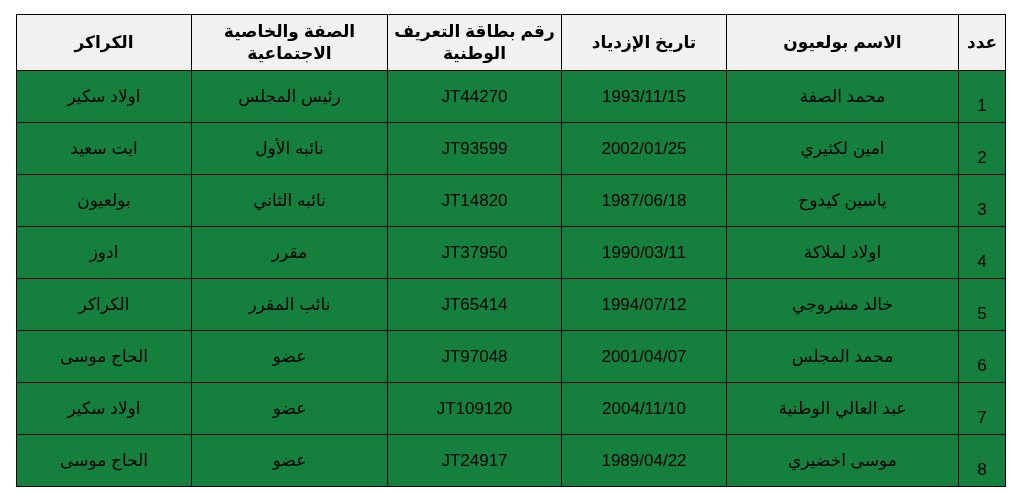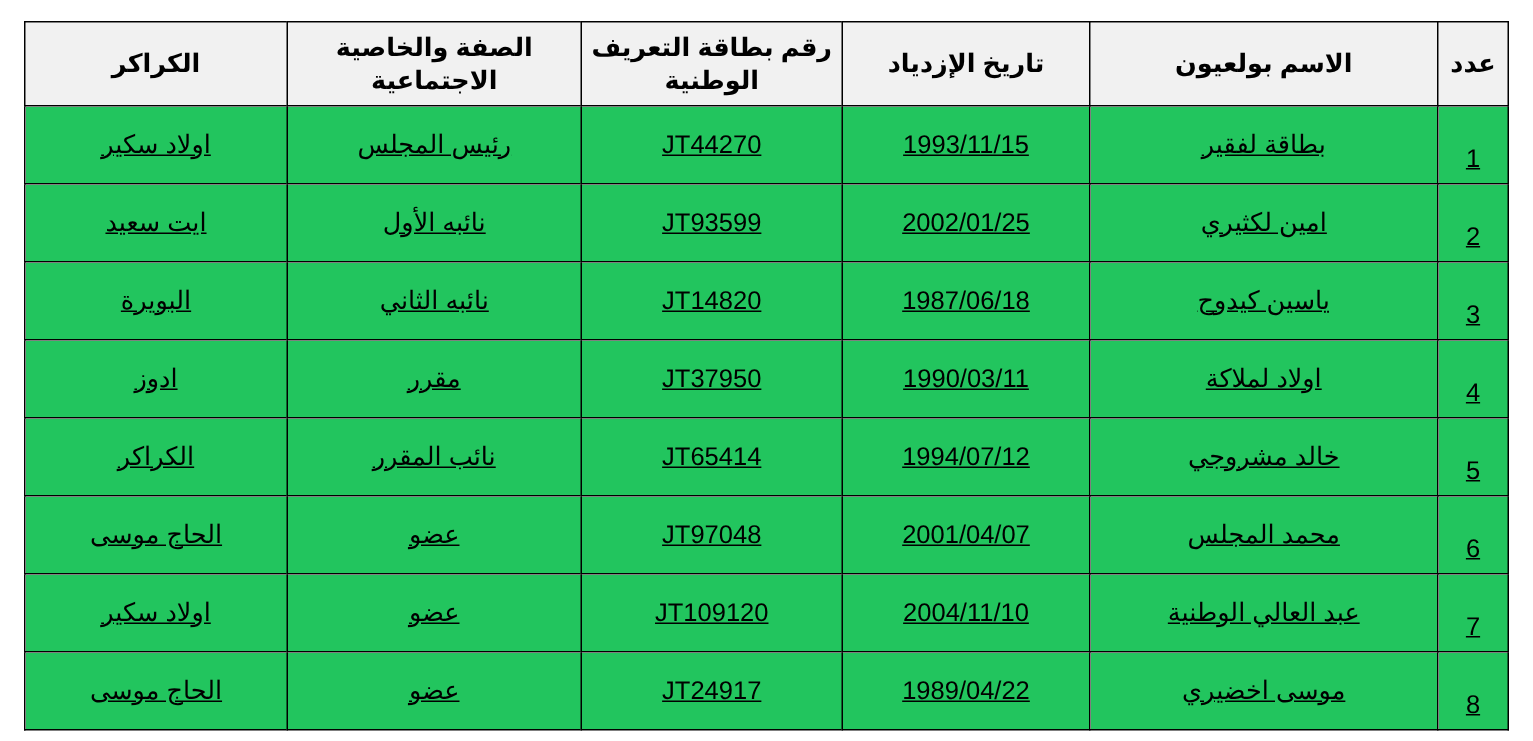--- a/index.html
+++ b/index.html
@@ -34,25 +34,24 @@
   table.roster th {
     background: #f1f1f1;
     font-weight: bold;
     font-size: 17px;
     height: 56px;
     line-height: 1.25;
     white-space: pre-line;
     padding: 2px 4px;
   }
   table.roster td {
-    background: #22c55e;
+    background: #15803d;
     font-size: 17px;
     height: 52px;
     padding: 2px 6px;
-    text-decoration: underline;
   }
   table.roster td.num-cell {
     vertical-align: bottom;
     padding-bottom: 6px;
     font-size: 17px;
   }
   
   table.roster td.ltr-val {
     direction: ltr;
     unicode-bidi: embed;
@@ -79,41 +78,41 @@
         <th>رقم بطاقة التعريف
 الوطنية</th>
         <th>الصفة والخاصية
 الاجتماعية</th>
         <th>الكراكر</th>
       </tr>
     </thead>
     <tbody id="roster-body">
         <tr>
           <td class="num-cell">1</td>
-          <td>بطاقة لفقير</td>
+          <td>محمد الصفة</td>
           <td class="ltr-val">1993/11/15</td>
           <td class="ltr-val">JT44270</td>
           <td>رئيس المجلس</td>
           <td>اولاد سكير</td>
         </tr>
         <tr>
           <td class="num-cell">2</td>
           <td>امين لكثيري</td>
           <td class="ltr-val">2002/01/25</td>
           <td class="ltr-val">JT93599</td>
           <td>نائبه الأول</td>
           <td>ايت سعيد</td>
         </tr>
         <tr>
           <td class="num-cell">3</td>
           <td>ياسين كيدوح</td>
           <td class="ltr-val">1987/06/18</td>
           <td class="ltr-val">JT14820</td>
           <td>نائبه الثاني</td>
-          <td>البويرة</td>
+          <td>بولعيون</td>
         </tr>
         <tr>
           <td class="num-cell">4</td>
           <td>اولاد لملاكة</td>
           <td class="ltr-val">1990/03/11</td>
           <td class="ltr-val">JT37950</td>
           <td>مقرر</td>
           <td>ادوز</td>
         </tr>
         <tr>

